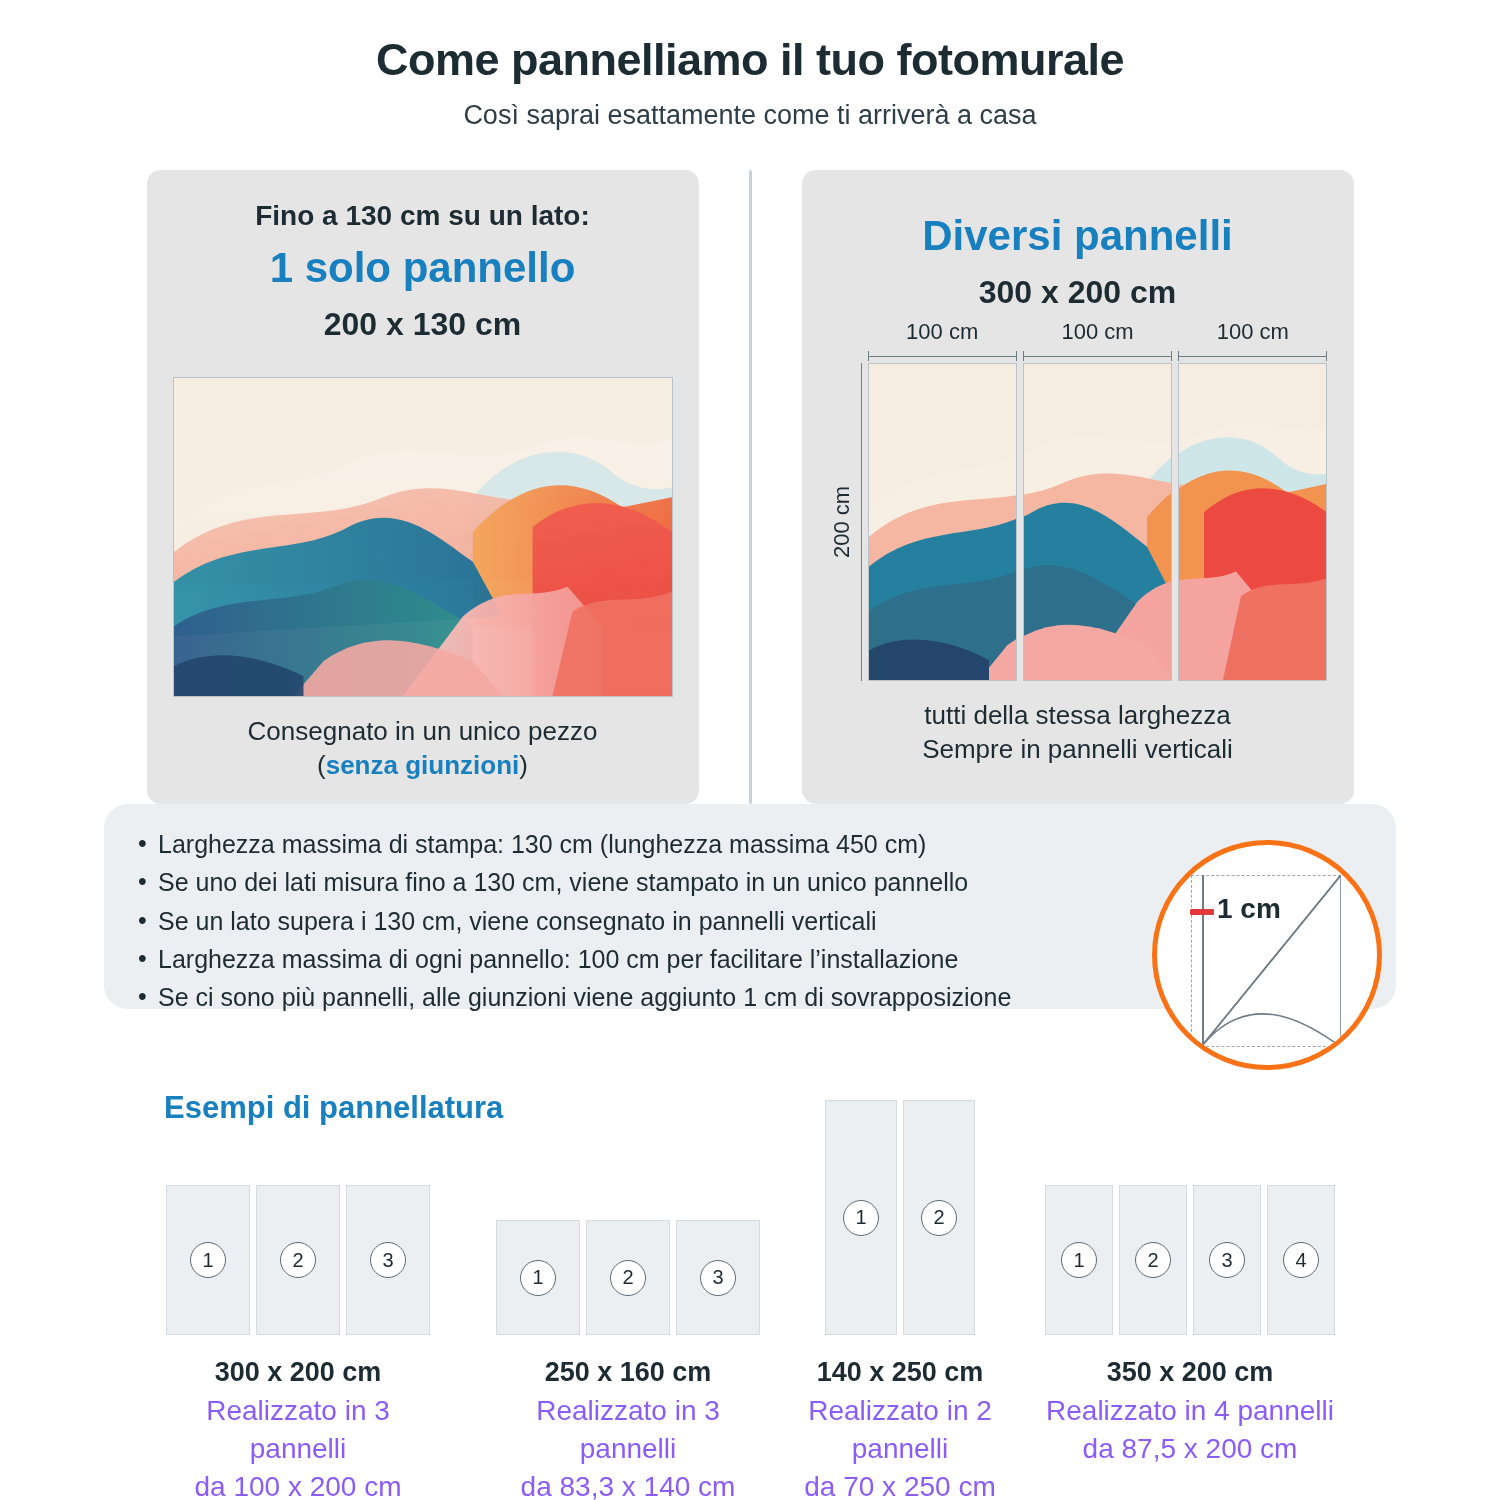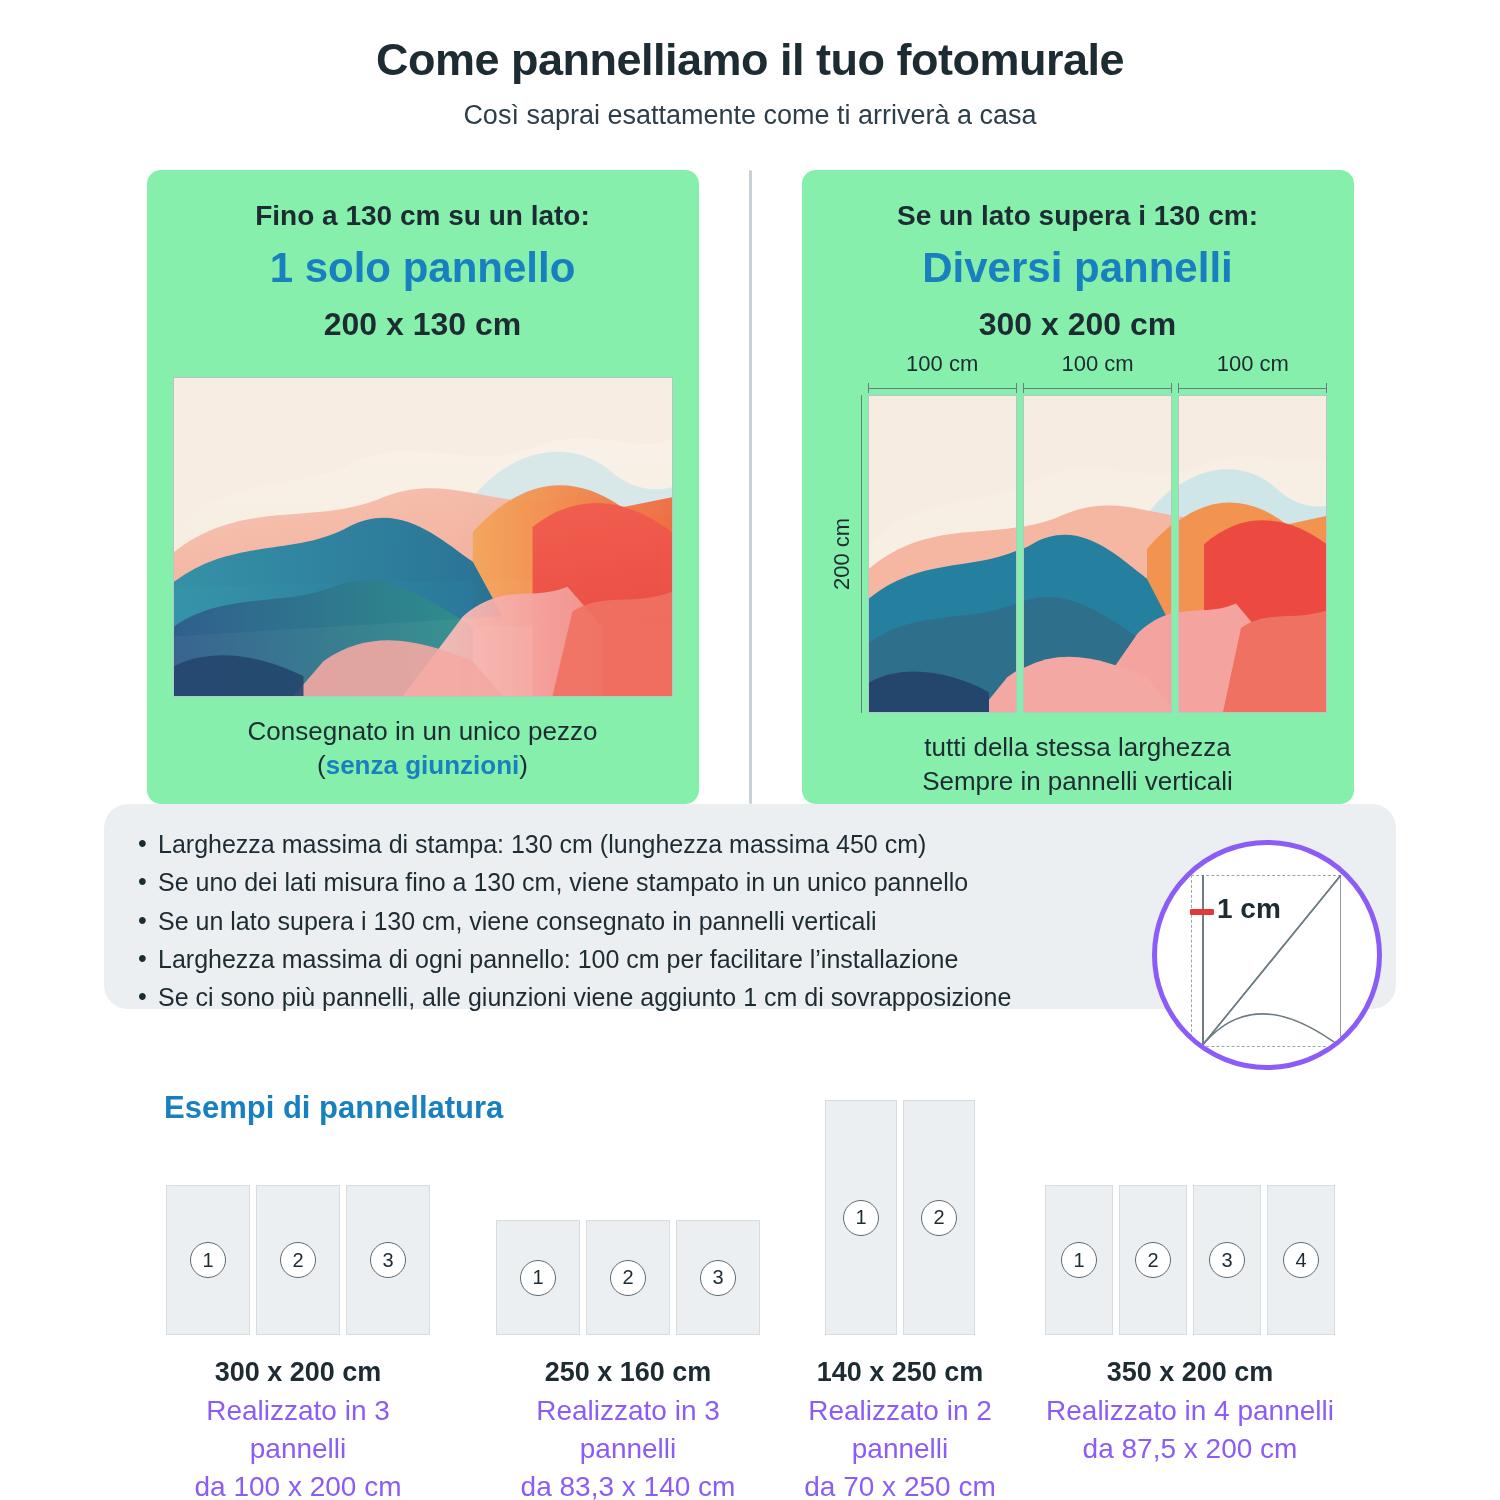--- a/index.html
+++ b/index.html
@@ -20,21 +20,21 @@
   .header h2 {
     font-size: 27px; font-weight: normal; color: #2e3e48; margin-top: 14px;
   }
 
   
   .top-row {
     position: absolute; top: 170px; left: 0; width: 1500px; height: 640px;
     display: flex; justify-content: center; align-items: flex-start;
   }
   .card {
-    background: #86efac; border-radius: 14px;
+    background: #e5e5e5; border-radius: 14px;
     width: 552px; height: 634px;
     padding: 30px 26px 0 26px;
     text-align: center;
   }
   .card .sub {
     font-size: 28px; font-weight: bold; color: #1d2b33;
   }
   .card .big {
     font-size: 42px; font-weight: bold; color: #1980bf; margin-top: 12px;
   }
@@ -121,21 +121,21 @@
     list-style: none; font-size: 25px; color: #1d2b33; line-height: 1.33;
     padding-left: 24px; position: relative; margin-bottom: 5px;
   }
   .bullets li::before {
     content: "•"; position: absolute; left: 4px; top: -1px;
   }
 
   
   .circle {
     position: absolute; left: 1152px; top: 840px; width: 230px; height: 230px;
-    border-radius: 50%; background: #ffffff; border: 5px solid #8b5cf6;
+    border-radius: 50%; background: #ffffff; border: 5px solid #f97316;
     overflow: hidden;
   }
   .circle .sheet {
     position: absolute; left: 34px; top: 30px; width: 150px; height: 172px;
     border: 1.5px dashed #9aa6ad; background: #ffffff;
   }
   .circle .fold {
     position: absolute; left: 34px; top: 30px; width: 150px; height: 172px;
   }
   .circle .fold svg { display: block; }
@@ -253,21 +253,20 @@
         <div>Consegnato in un unico pezzo</div>
         <div>
           <span>(</span><span class="hl">senza giunzioni</span><span>)</span>
         </div>
       </div>
     </div>
 
     <div class="divider"></div>
 
     <div class="card">
-      <div class="sub">Se un lato supera i 130 cm:</div>
       <div class="big">Diversi pannelli</div>
       <div class="dims">300 x 200 cm</div>
 
       <div class="multi-area">
         <div class="len-top">
           <div class="seg">
               <span>100 cm</span>
               <i></i>
             </div>
           <div class="seg">

